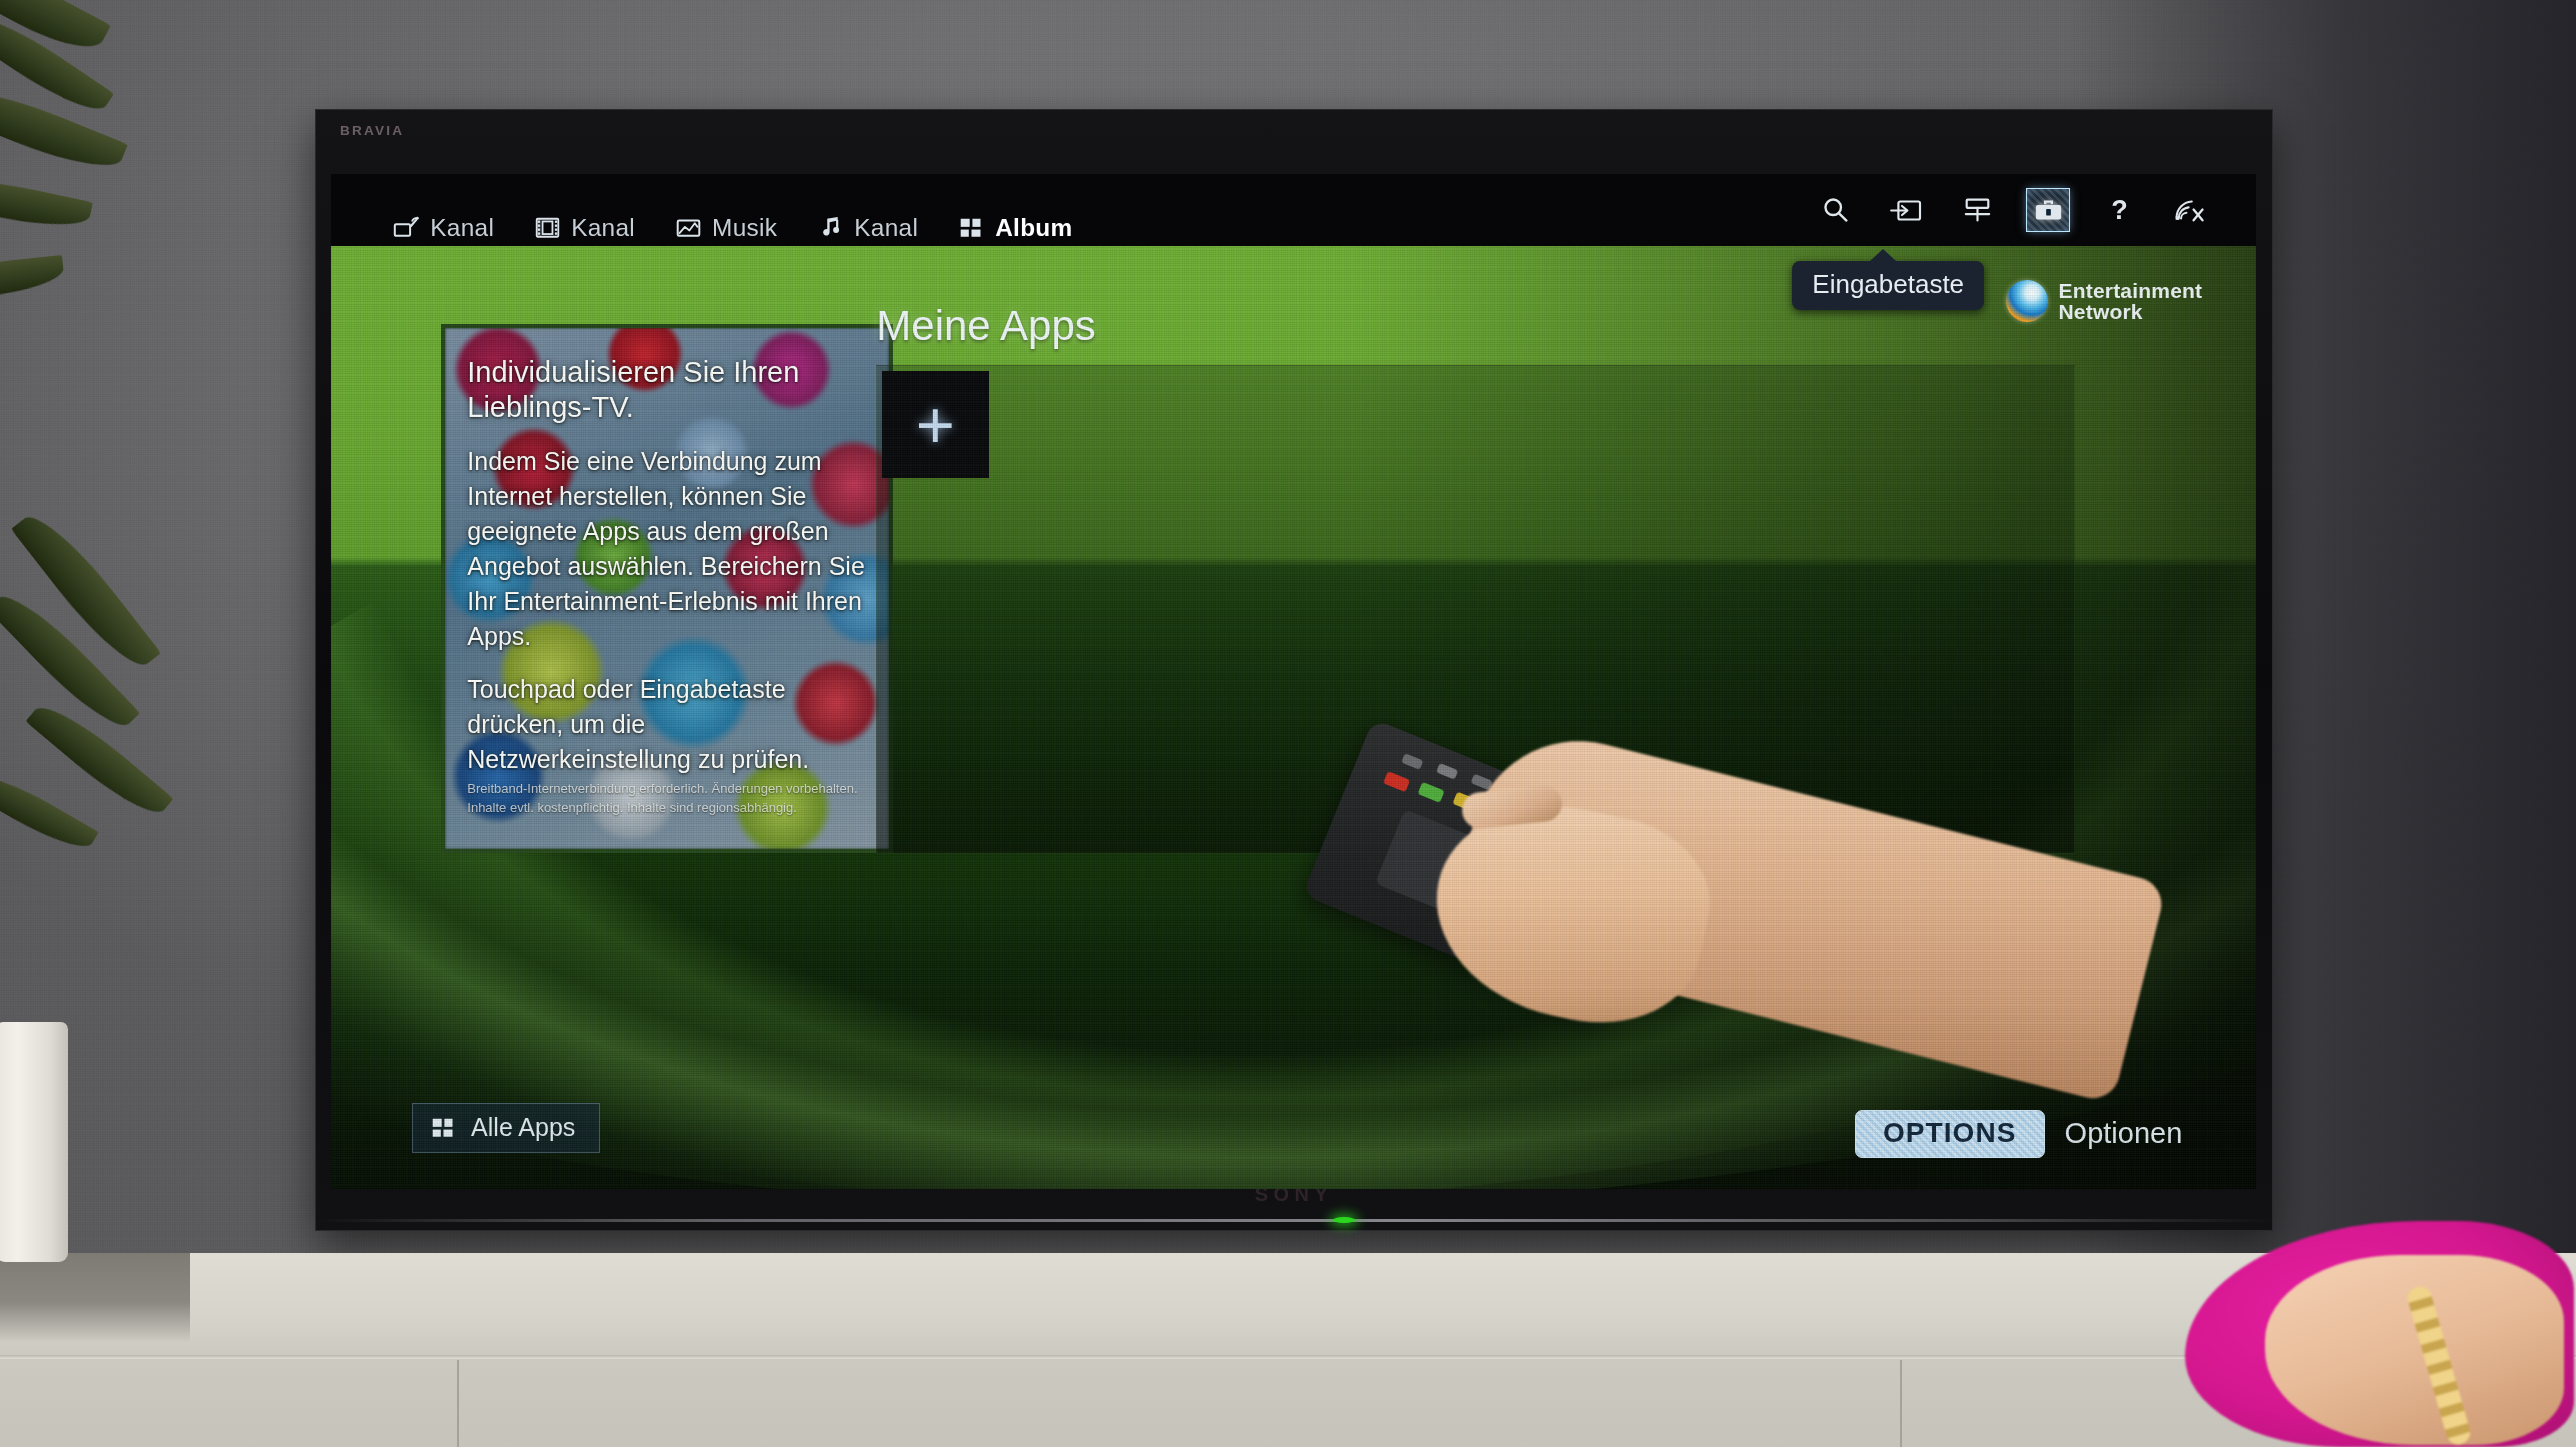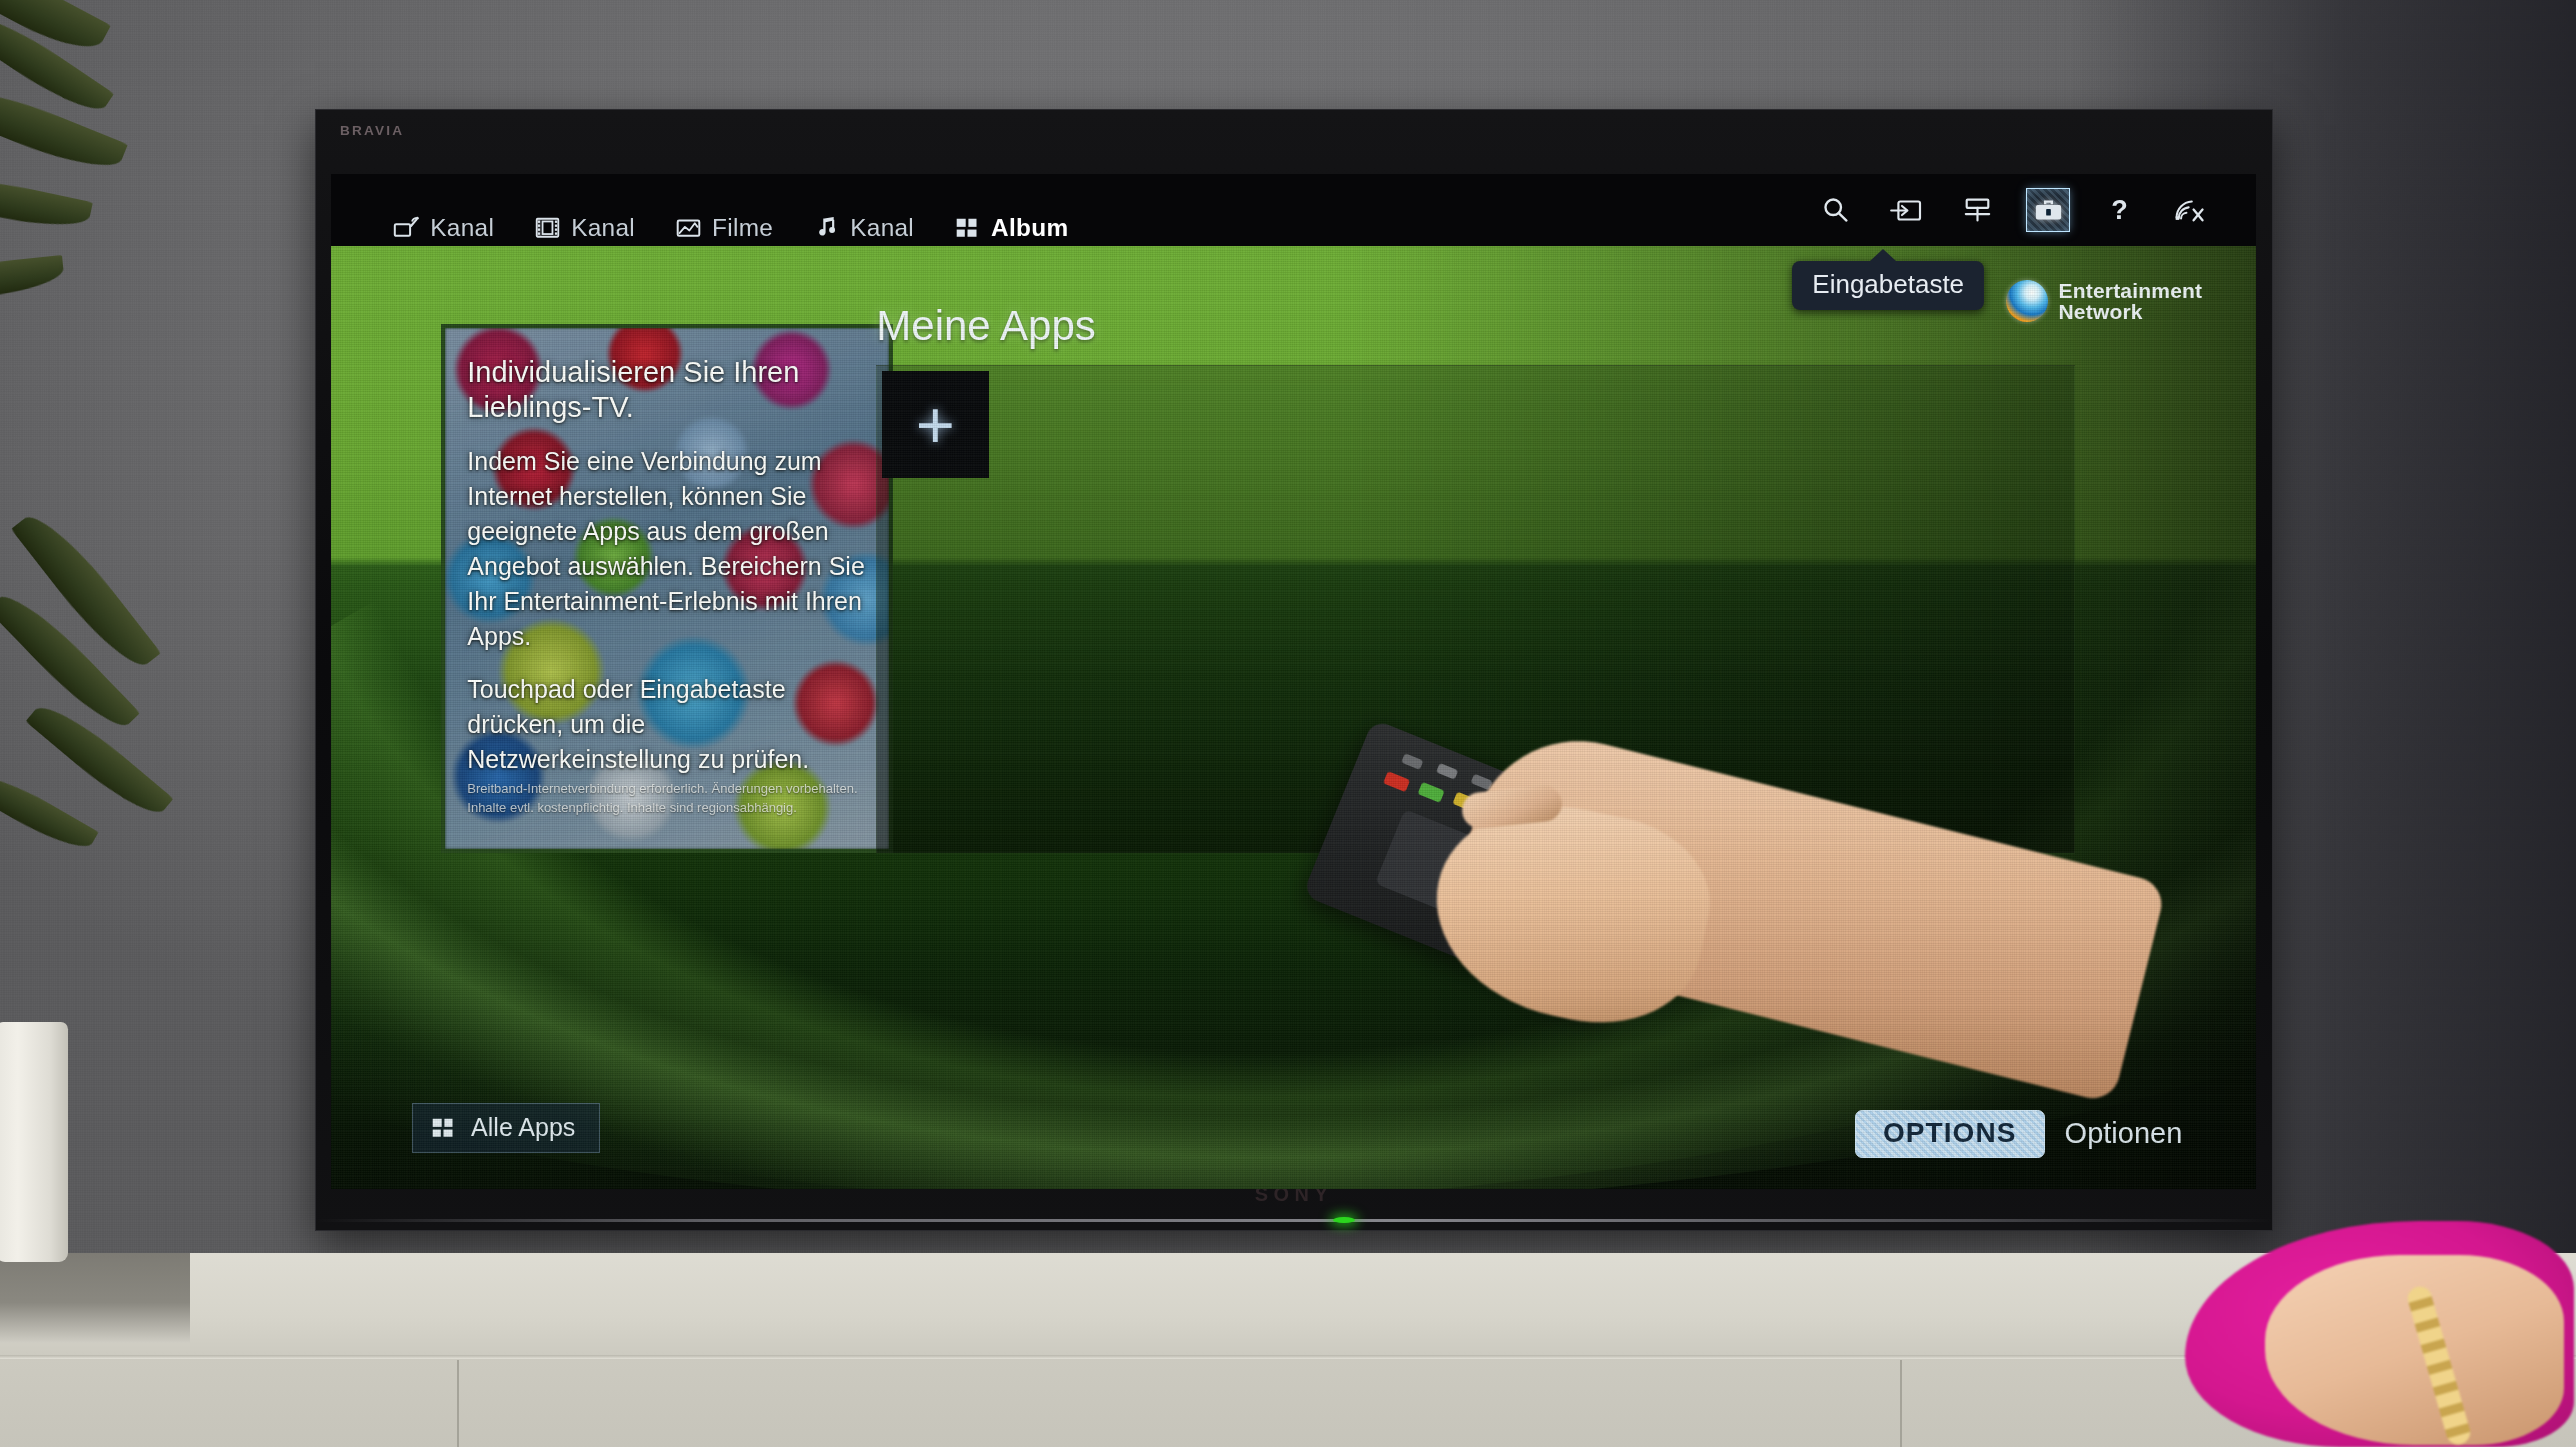--- a/index.html
+++ b/index.html
@@ -425,21 +425,21 @@
             <span class="nav-label">Kanal</span>
           </div>
 
           <div class="nav-item">
             <span class="nav-icon">
               <svg width="27" height="23.5" viewBox="0 0 30 26" fill="none" stroke="currentColor" stroke-width="2.2">
                 <rect x="3" y="5" width="24" height="17" rx="1.5"></rect>
                 <path d="M5 19 L11 12 L16 16 L22 8 L25 12" stroke-width="2" stroke-linejoin="round" stroke-linecap="round"></path>
               </svg>
             </span>
-            <span class="nav-label">Filme</span>
+            <span class="nav-label">Musik</span>
           </div>
 
           <div class="nav-item">
             <span class="nav-icon">
               <svg width="27" height="23.5" viewBox="0 0 30 26" fill="currentColor">
                 <path d="M11 3 L23 1 L23 5 L14 6.8 L14 18 a3.6 3.6 0 1 1 -2.6 -3.45 L11.4 3.3 Z"></path>
                 <circle cx="21.2" cy="15.4" r="3.3"></circle>
                 <rect x="21.2" y="4.2" width="2.4" height="11.4"></rect>
               </svg>
             </span>

